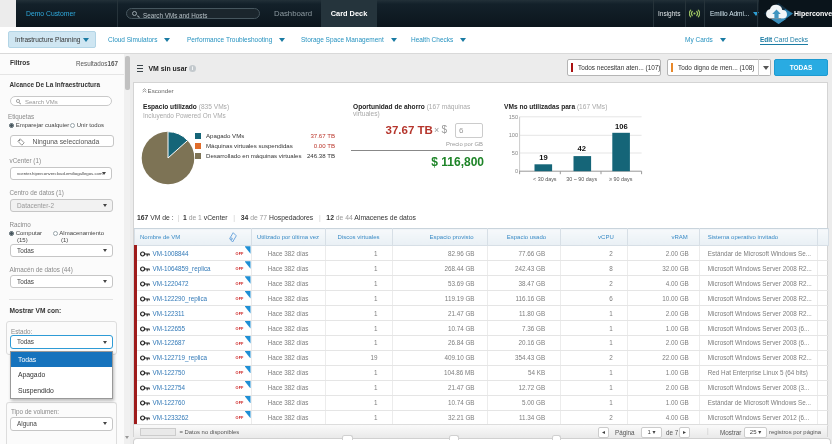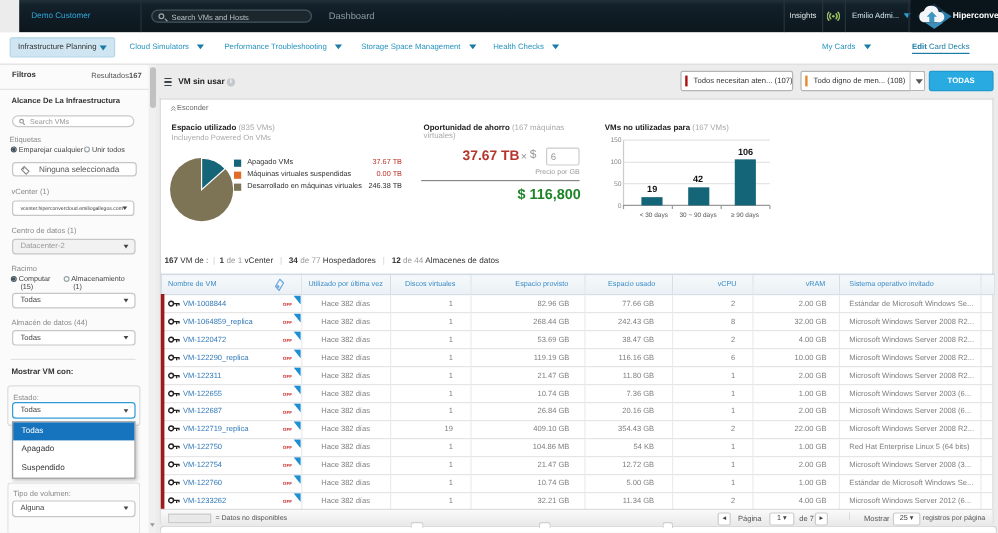--- a/index.html
+++ b/index.html
@@ -78,20 +78,21 @@
 <body>
 
 <div id="topbar">
   <div id="demo">Demo Customer</div>
   <div class="sep" style="left:101px"></div>
   <div id="searchpill">
       <div class="mag"></div>
       <div class="ph">Search VMs and Hosts</div>
     </div>
   <div id="dash">Dashboard</div>
+  <div id="carddeck">Card Deck</div>
   <div class="sep" style="left:637px"></div>
   <div id="insights">Insights</div>
   <div class="sep" style="left:669px"></div>
   <svg class="abs" style="left:673px;top:8px" width="11" height="11" viewBox="0 0 11 11">
     <g stroke="#9bc162" fill="none" stroke-width="1.2" stroke-linecap="round">
       <circle cx="5.5" cy="5.5" r="1.1" fill="#9bc162" stroke="none"></circle>
       <path d="M3.3 3.4 A3.1 3.1 0 0 0 3.3 7.6"></path>
       <path d="M1.7 2.2 A5 5 0 0 0 1.7 8.8"></path>
       <path d="M7.7 3.4 A3.1 3.1 0 0 1 7.7 7.6"></path>
       <path d="M9.3 2.2 A5 5 0 0 1 9.3 8.8"></path>

